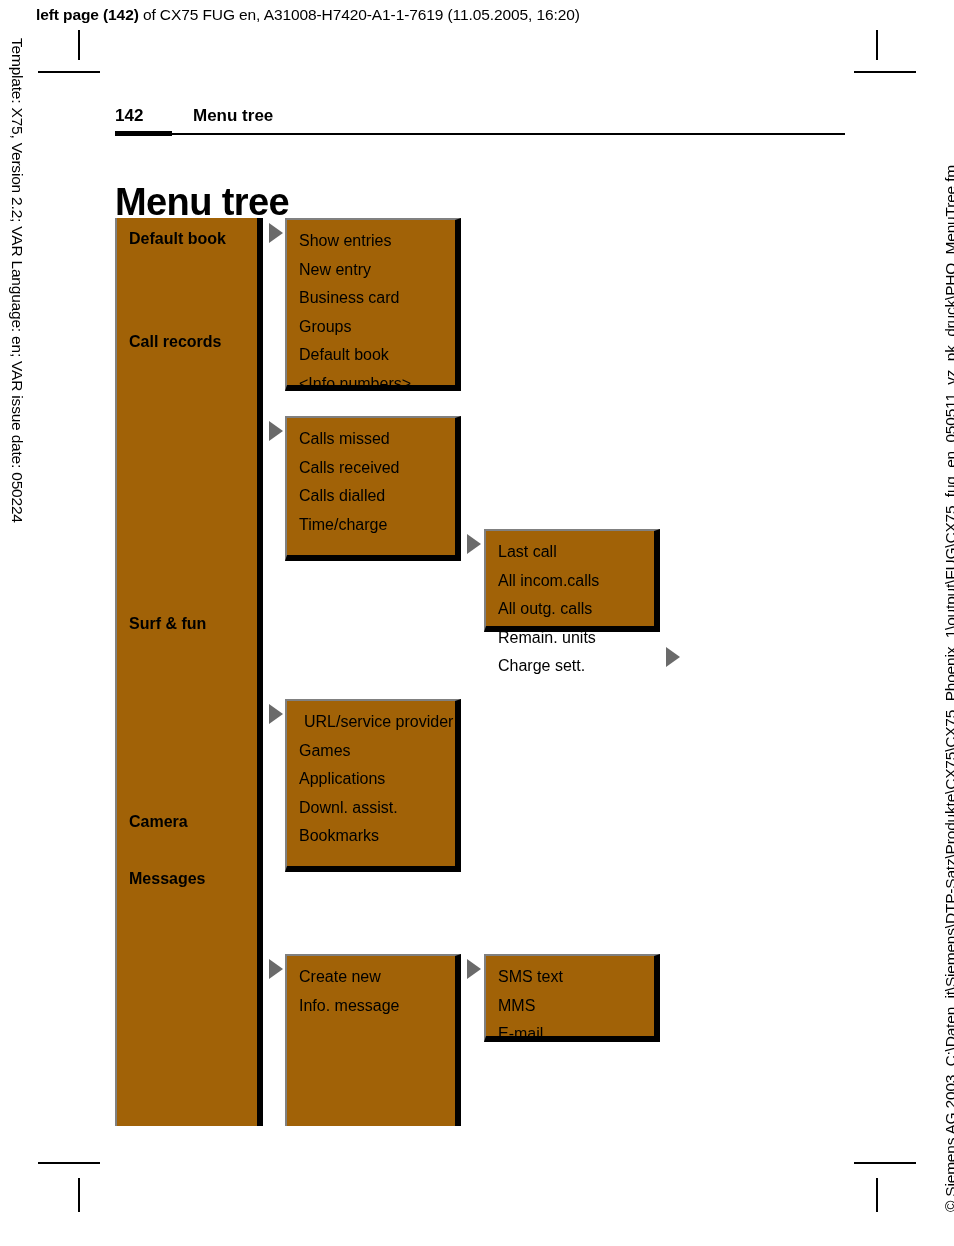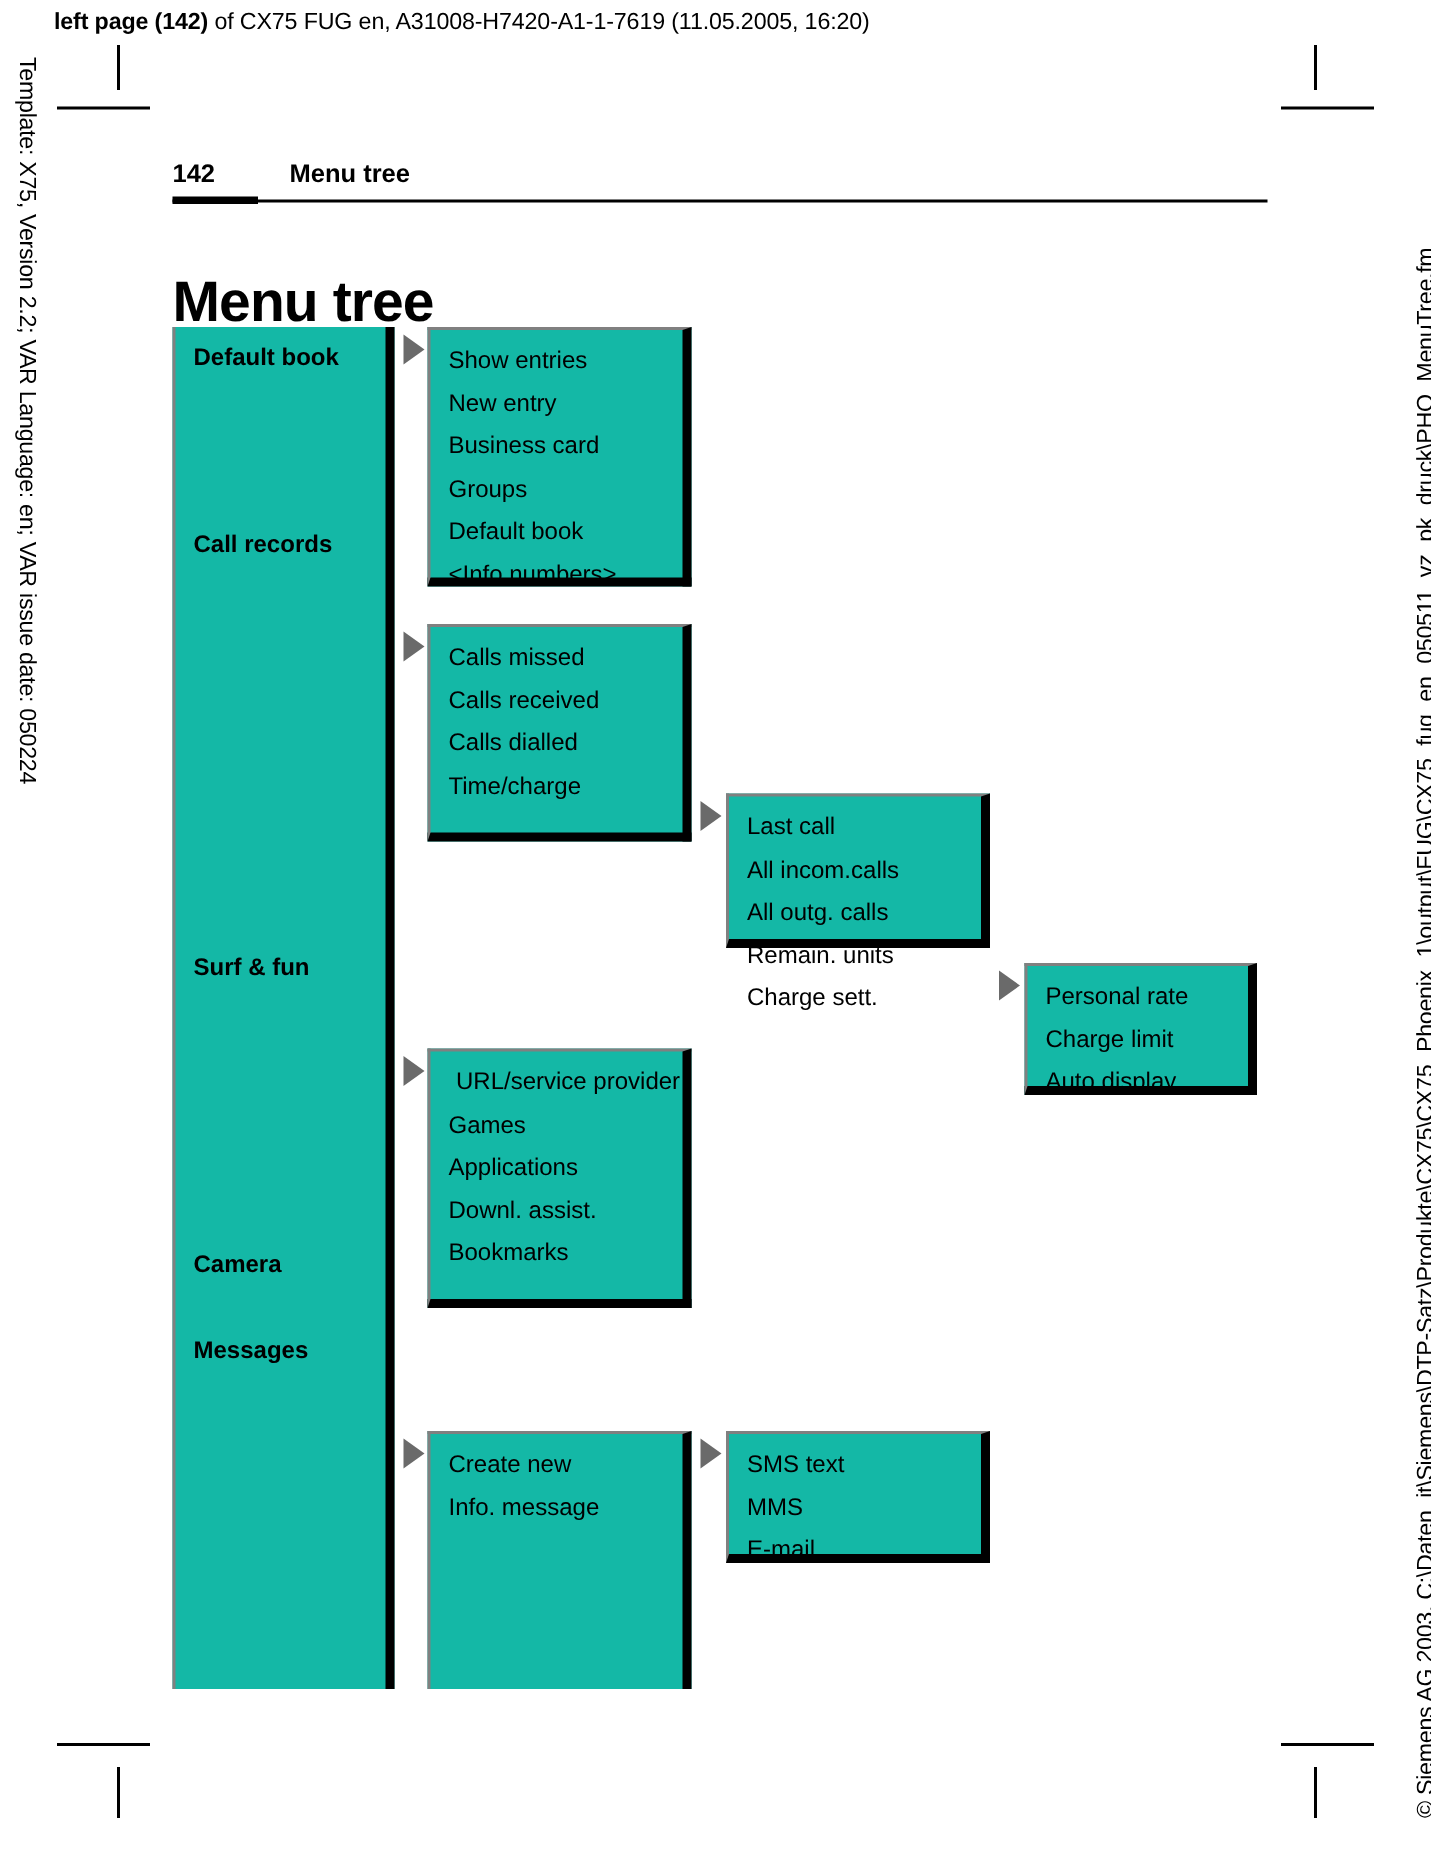--- a/index.html
+++ b/index.html
@@ -101,21 +101,21 @@
   
   .tree {
     position: absolute;
     left: 0;
     top: 0;
     width: 954px;
     height: 1246px;
   }
   .mbox {
     position: absolute;
-    background: #14b8a6;
+    background: #a16207;
     border-left: 2px solid #808080;
     border-top: 2px solid #808080;
     border-right: 6px solid #000000;
     border-bottom: 6px solid #000000;
     box-sizing: border-box;
     font-size: 16px;
   }
   .mbox.open-bottom {
     border-bottom: none;
   }
@@ -168,21 +168,21 @@
     <div class="rule-thick"></div>
   </div>
 </div>
 
 <h1 class="page-title">Menu tree</h1>
 
 <div class="tree">
 
   <div class="mbox lvl1 open-bottom" style="left:115px; top:218px; width:148px; height:908px;">
     <div class="mitem" style="margin-top:7px;">Default book</div>
-    <div class="mitem" style="margin-top:96px;">Call records</div>
+    <div class="mitem" style="margin-top:74px;">Call records</div>
     <div class="mitem" style="margin-top:254px;">Surf &amp; fun</div>
     <div class="mitem" style="margin-top:169px;">Camera</div>
     <div class="mitem" style="margin-top:29px;">Messages</div>
   </div>
 
   <div class="arrow" style="left:269px; top:223px;"></div>
   <div class="mbox" style="left:285px; top:218px; width:176px; height:173px;">
     <div class="mitem" style="margin-top:7px;">Show entries</div>
     <div class="mitem">New entry</div>
     <div class="mitem">Business card</div>
@@ -202,25 +202,20 @@
   <div class="arrow" style="left:467px; top:534px;"></div>
   <div class="mbox" style="left:484px; top:529px; width:176px; height:103px;">
     <div class="mitem" style="margin-top:7px;">Last call</div>
     <div class="mitem">All incom.calls</div>
     <div class="mitem">All outg. calls</div>
     <div class="mitem">Remain. units</div>
     <div class="mitem">Charge sett.</div>
   </div>
 
   <div class="arrow" style="left:666px; top:647px;"></div>
-  <div class="mbox" style="left:683px; top:642px; width:155px; height:88px;">
-    <div class="mitem" style="margin-top:7px;">Personal rate</div>
-    <div class="mitem">Charge limit</div>
-    <div class="mitem">Auto display</div>
-  </div>
 
   <div class="arrow" style="left:269px; top:704px;"></div>
   <div class="mbox" style="left:285px; top:699px; width:176px; height:173px;">
     <div class="mitem" style="margin-top:7px;padding-left:17px;">URL/service provider</div>
     <div class="mitem">Games</div>
     <div class="mitem">Applications</div>
     <div class="mitem">Downl. assist.</div>
     <div class="mitem">Bookmarks</div>
   </div>
 

